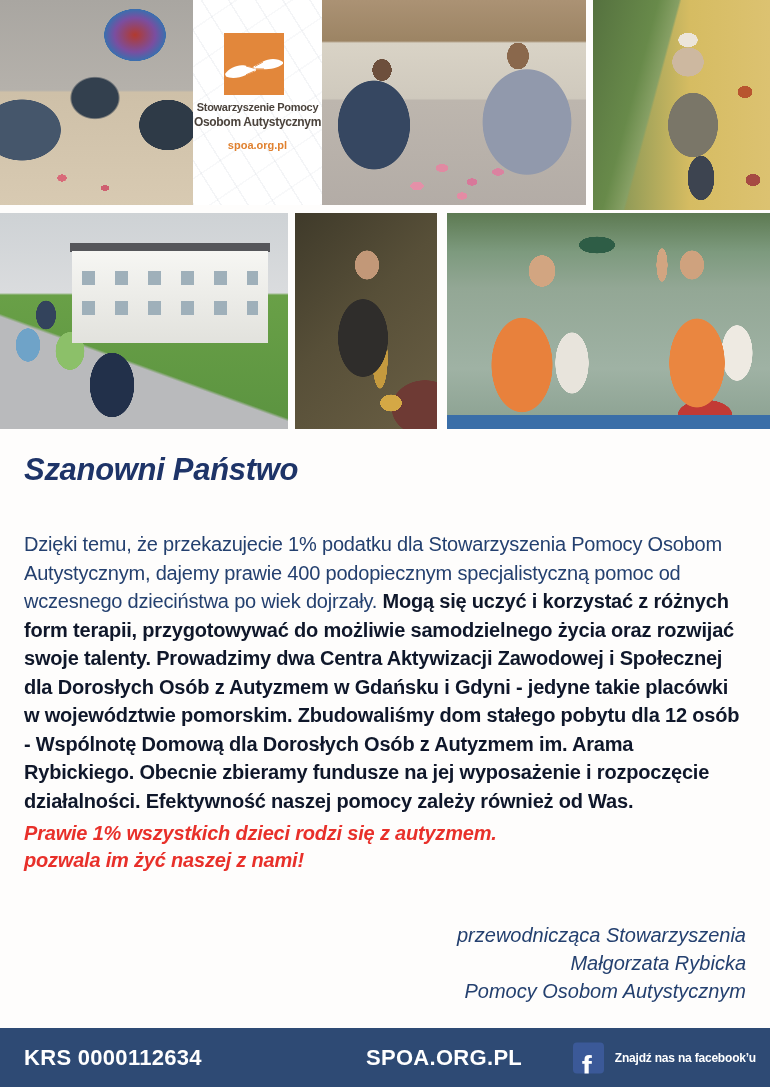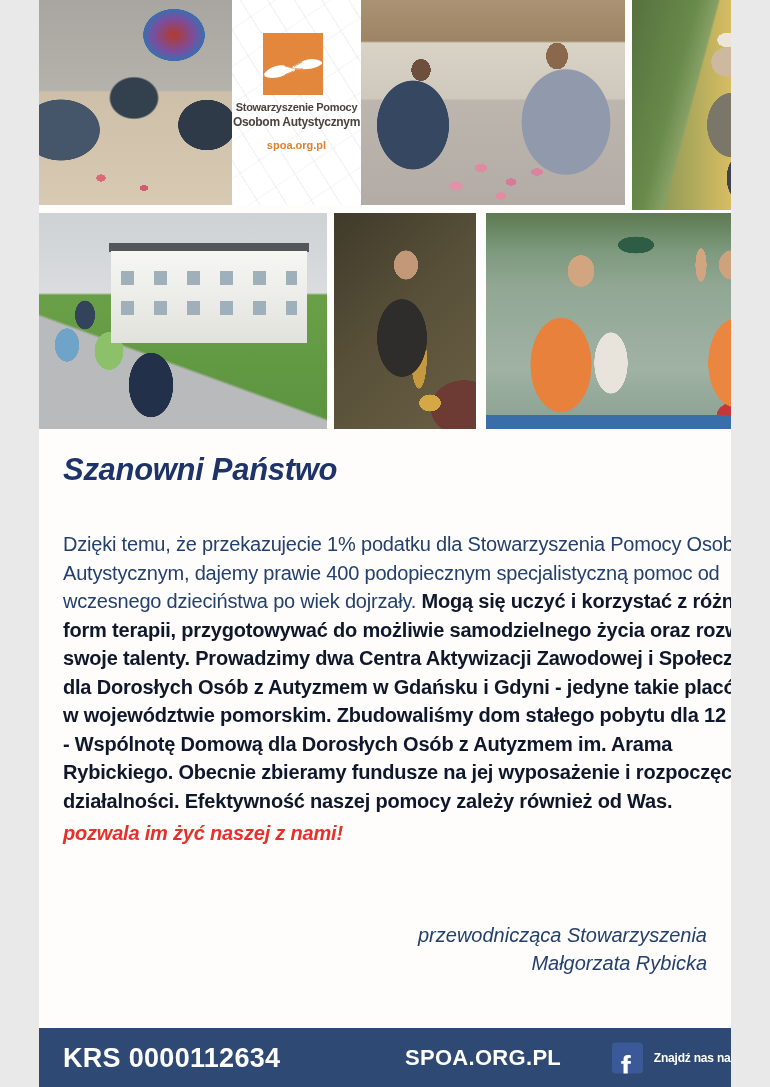--- a/index.html
+++ b/index.html
@@ -1,17 +1,17 @@
 <!DOCTYPE html>
 <html><head>
 <meta charset="utf-8">
 <style>
   html,body{margin:0;padding:0;background:#e9e9e9;}
   .page{
-    position:relative;width:692px;height:1087px;margin:0 auto;
+    position:relative;width:770px;height:1087px;margin:0 auto;
     background:#fefdfc;overflow:hidden;
     font-family:"Liberation Sans",sans-serif;
   }
   
   .tile{position:absolute;background-repeat:no-repeat;overflow:hidden;}
   .photo-workshop{
     left:0;top:0;width:193px;height:205px;
     background-image:
       radial-gradient(45px 38px at 135px 35px,#b23a2e 0%,#7a4ea0 45%,#3b6fae 68%,rgba(0,0,0,0) 69%),
       radial-gradient(8px 6px at 62px 178px,#d96a79 0 60%,rgba(0,0,0,0) 61%),
@@ -113,21 +113,21 @@
     position:absolute;left:24px;top:820px;width:700px;
     font-size:20px;line-height:26.5px;font-weight:bold;font-style:italic;color:#e8302a;letter-spacing:-.2px;
   }
   .signature{
     position:absolute;right:24px;top:921px;width:500px;text-align:right;
     font-size:20px;line-height:28px;font-style:italic;color:#24406f;
   }
   
   .footer{position:absolute;left:0;top:1028px;width:770px;height:59px;background:#2e4a74;}
   .footer .krs{position:absolute;left:24px;top:50%;transform:translateY(-50%);
-    color:#fff;font-weight:bold;font-size:27px;letter-spacing:.3px;}
+    color:#fff;font-weight:bold;font-size:22px;letter-spacing:.3px;}
   .footer .site{position:absolute;left:366px;top:50%;transform:translateY(-50%);
     color:#fff;font-weight:bold;font-size:22px;letter-spacing:.3px;}
   .fb-group{position:absolute;right:14px;top:50%;transform:translateY(-50%);
     display:flex;align-items:center;gap:11px;}
   .fb-icon{position:relative;width:31px;height:31px;border-radius:4px;background:#3b5998;overflow:hidden;}
   .fb-icon span{position:absolute;left:9px;bottom:-8px;color:#fff;font-weight:bold;font-size:30px;line-height:1;}
   .fb-text{color:#fff;font-weight:bold;font-size:12px;letter-spacing:-.2px;}
 </style>
 </head>
 <body>
@@ -162,26 +162,28 @@
     <div class="tile photo-lake">
       <div class="boat-edge"></div>
     </div>
   </div>
 
   <div class="greeting">Szanowni Państwo</div>
 
   <p class="body-par"><span>Dzięki temu, że przekazujecie 1% podatku dla Stowarzyszenia Pomocy Osobom Autystycznym, dajemy prawie 400 podopiecznym specjalistyczną pomoc od wczesnego dzieciństwa po wiek dojrzały. </span><span class="bold">Mogą się uczyć i korzystać z różnych form terapii, przygotowywać do  możliwie samodzielnego życia oraz rozwijać swoje talenty. Prowadzimy dwa Centra Aktywizacji Zawodowej i Społecznej dla Dorosłych Osób z Autyzmem w Gdańsku i Gdyni - jedyne takie placówki w województwie pomorskim. Zbudowaliśmy dom stałego pobytu  dla 12 osób - Wspólnotę Domową dla Dorosłych Osób z Autyzmem im. Arama Rybickiego. Obecnie zbieramy  fundusze na jej wyposażenie i rozpoczęcie działalności. Efektywność naszej pomocy zależy również od Was.</span></p>
 
   <div class="highlight">
+    <div>Prawie 1% wszystkich dzieci  rodzi się z autyzmem.</div>
     <div>pozwala im żyć naszej z nami!</div>
   </div>
 
   <div class="signature">
     <div>przewodnicząca Stowarzyszenia</div>
     <div>Małgorzata Rybicka</div>
+    <div>Pomocy Osobom Autystycznym</div>
   </div>
 
   <div class="footer">
     <div class="krs">KRS 0000112634</div>
     <div class="site">SPOA.ORG.PL</div>
     <div class="fb-group">
       <div class="fb-icon">
           <span>f</span>
         </div>
       <div class="fb-text">Znajdź nas na facebook’u</div>

